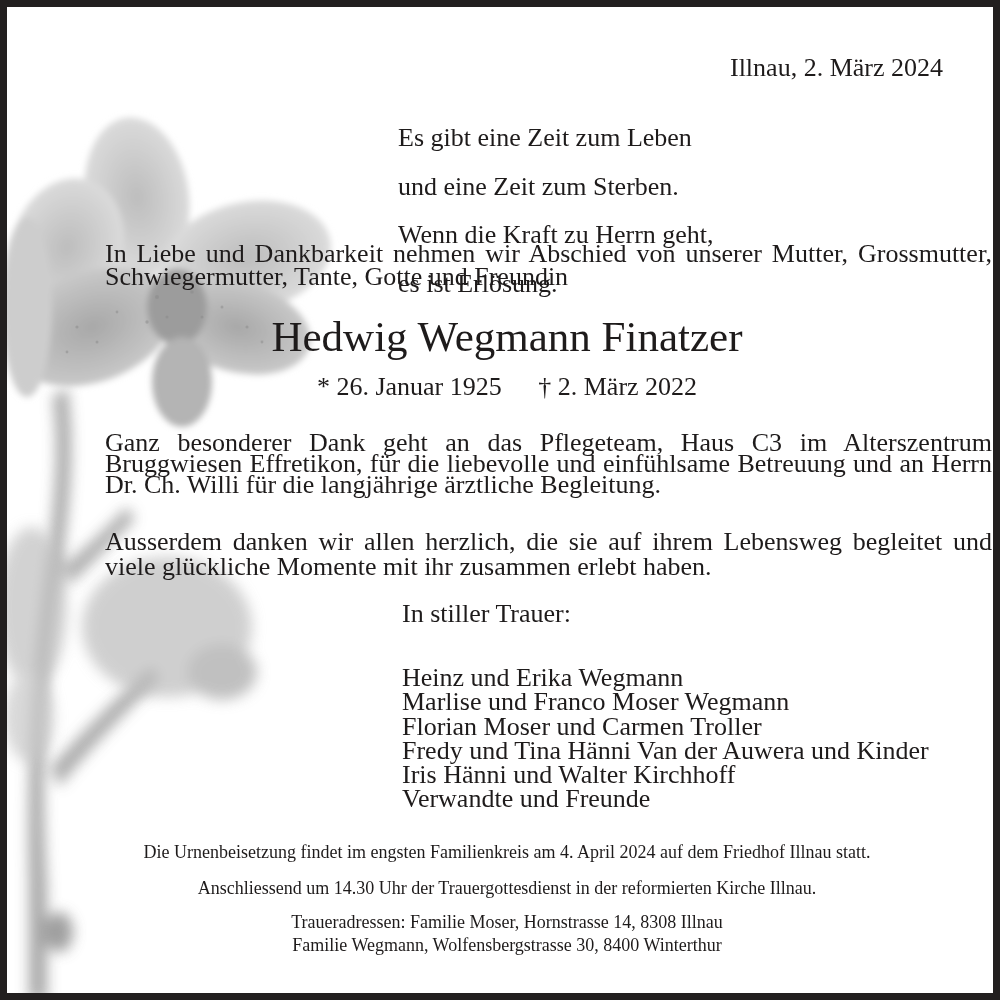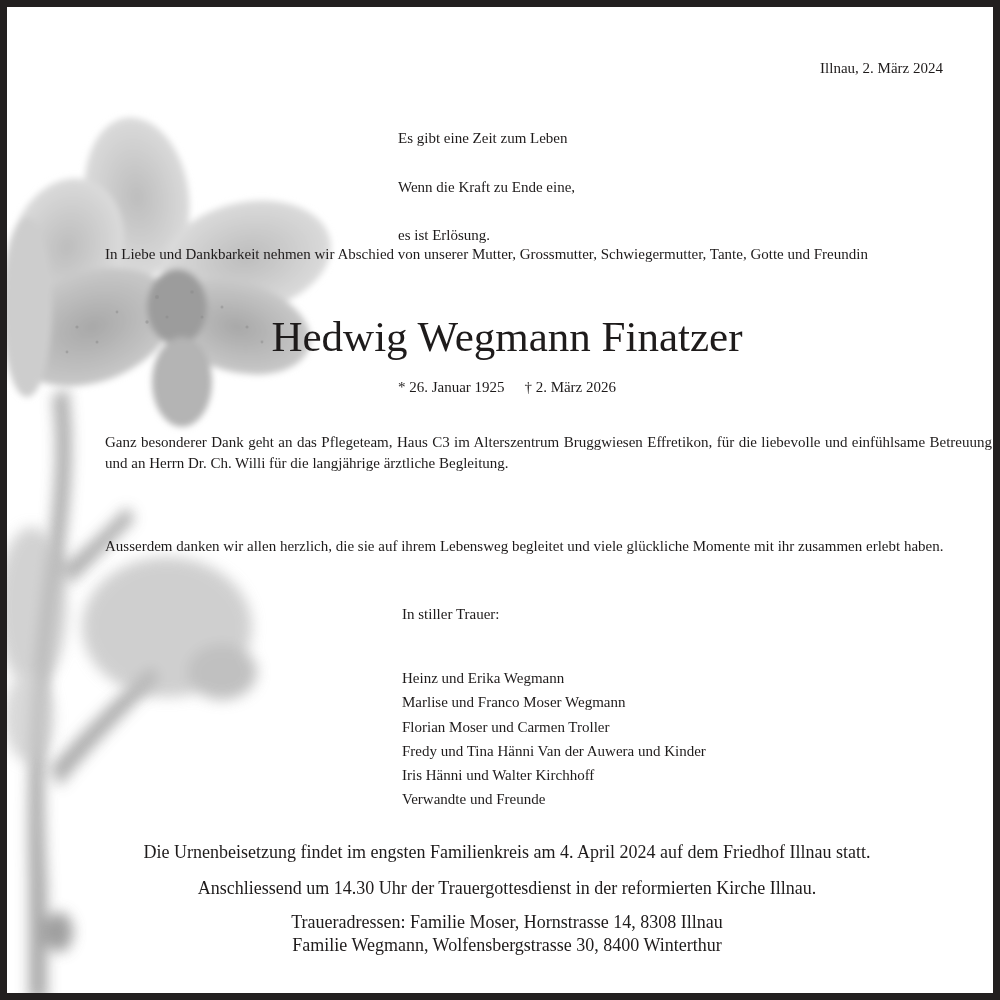--- a/index.html
+++ b/index.html
@@ -5,35 +5,35 @@
   html, body { margin: 0; padding: 0; background: #ffffff; }
   body { width: 1000px; height: 1000px; overflow: hidden; position: relative; }
   .frame {
     position: absolute; left: 0; top: 0; width: 1000px; height: 1000px;
     box-sizing: border-box; border: 7px solid #221f1f; background: #ffffff;
     overflow: hidden;
   }
   .orchid { position: absolute; left: 0; top: 0; width: 340px; height: 993px; }
   .txt {
     position: absolute; font-family: "Liberation Serif", "DejaVu Serif", serif;
-    color: #1e1b1b; font-size: 15px; line-height: 22.5px; margin: 0;
+    color: #1e1b1b; font-size: 26px; line-height: 22.5px; margin: 0;
   }
   .place-date { right: 50px; top: 50px; text-align: right; }
   .poem { left: 391px; top: 94px; }
   .poem div { white-space: nowrap; margin-top: 26px; }
   .justify { left: 57px; width: 887px; text-align: justify; text-align-last: left; margin-left: 41px; }
   .intro { top: 236px; }
   .deceased-name {
     left: 0; width: 1000px; top: 304px; text-align: center;
     font-size: 43px; line-height: 52px;
   }
   .dates { left: 0; width: 1000px; top: 369px; text-align: center; }
-  .dates span { display: inline-block; margin: 0 8px; }
+  .dates span { display: inline-block; margin: 0 15px; }
   .thanks1 { top: 425px; line-height: 21px; }
-  .thanks2 { top: 522px; line-height: 34px; }
+  .thanks2 { top: 522px; line-height: 25px; }
   .mourners { left: 395px; top: 595px; line-height: 24.2px; }
   .mourners .label { margin-bottom: 40px; }
   .center-line { left: 0; width: 1000px; text-align: center; font-size: 18px; }
   .burial { top: 834px; }
   .service { top: 870px; }
   .addresses { top: 904px; }
 </style>
 </head>
 <body>
 
@@ -96,31 +96,32 @@
       <circle cx="255" cy="335" r="1.4"></circle>
         <circle cx="215" cy="300" r="1.5"></circle>
         <circle cx="60" cy="345" r="1.4"></circle>
     </g>
   </svg>
 
   <p class="txt place-date">Illnau, 2. März 2024</p>
 
   <div class="txt poem">
     <div>Es gibt eine Zeit zum Leben</div>
-    <div>Wenn die Kraft zu Ende eine,</div>
+    <div>und eine Zeit zum Sterben.</div>
+    <div>Wenn die Kraft zu Herrn geht,</div>
     <div>es ist Erlösung.</div>
   </div>
 
   <p class="txt justify intro">In Liebe und Dankbarkeit nehmen wir Abschied von unserer Mutter, Grossmutter, Schwiegermutter, Tante, Gotte und Freundin</p>
 
   <p class="txt deceased-name">Hedwig Wegmann Finatzer</p>
 
   <p class="txt dates">
     <span>* 26. Januar 1925</span>
-    <span>† 2. März 2026</span>
+    <span>† 2. März 2022</span>
   </p>
 
   <p class="txt justify thanks1">Ganz besonderer Dank geht an das Pflegeteam, Haus C3 im Alterszentrum Bruggwiesen Effretikon, für die liebevolle und einfühlsame Betreuung und an Herrn Dr. Ch. Willi für die langjährige ärztliche Begleitung.</p>
   <p class="txt justify thanks2">Ausserdem danken wir allen herzlich, die sie auf ihrem Lebensweg begleitet und viele glückliche Momente mit ihr zusammen erlebt haben.</p>
 
   <div class="txt mourners">
     <div class="label">In stiller Trauer:</div>
     <div>Heinz und Erika Wegmann</div>
     <div>Marlise und Franco Moser Wegmann</div>
     <div>Florian Moser und Carmen Troller</div>

